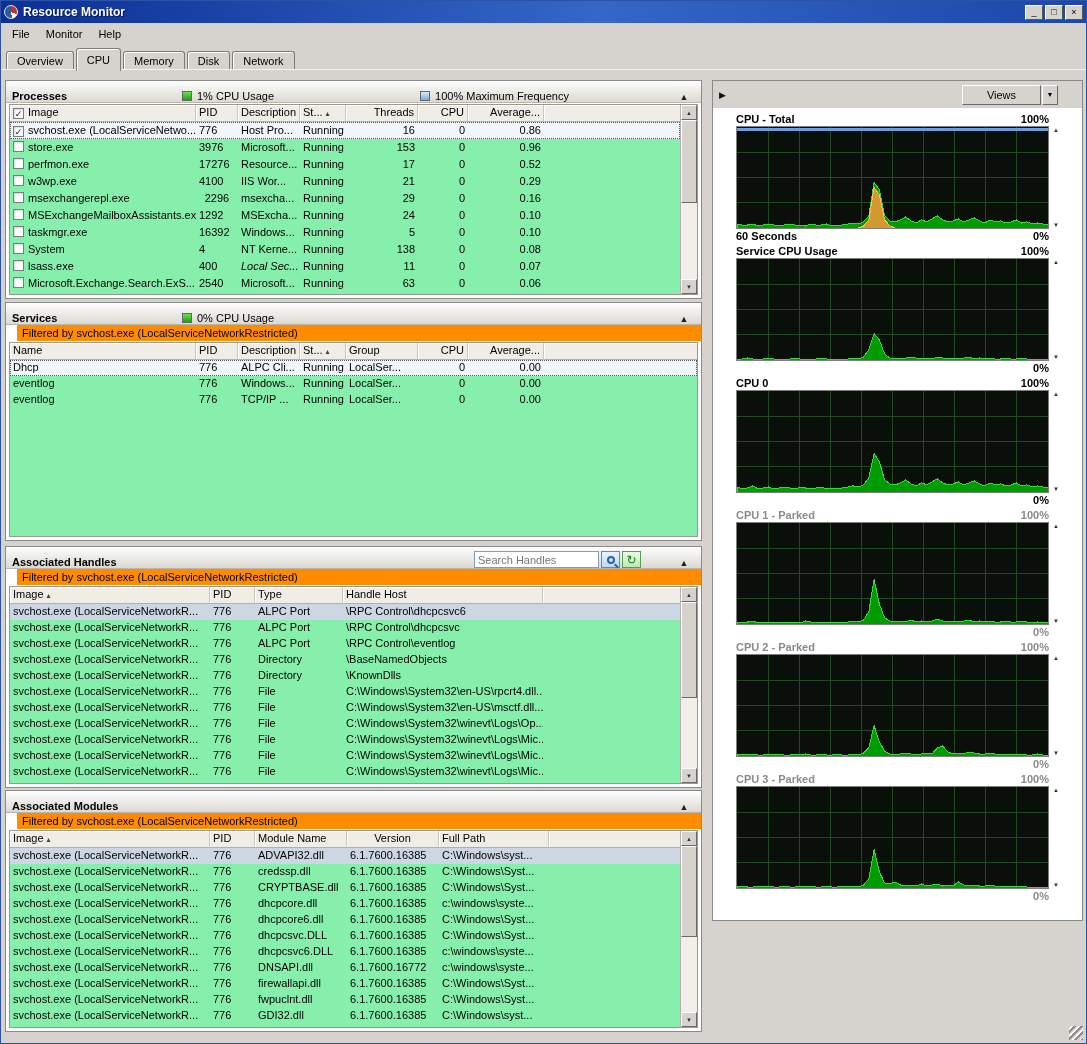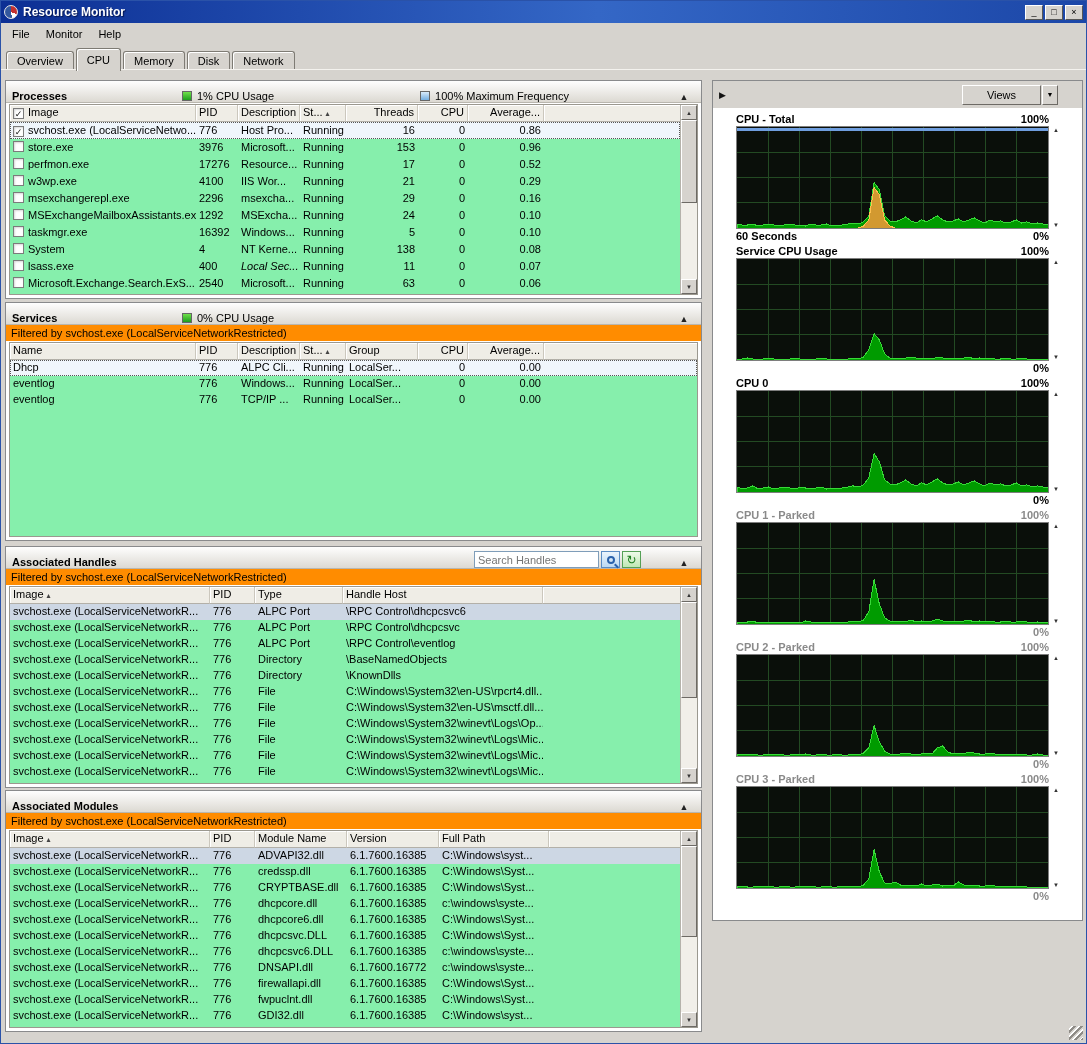--- a/index.html
+++ b/index.html
@@ -41,21 +41,21 @@
   .panel-title{font-weight:bold;white-space:nowrap;}
   #panel-processes .panel-title,#panel-services .panel-title{width:170px;}
   .chip{display:flex;align-items:center;gap:5px;white-space:nowrap;}
   .chip-icon{width:10px;height:10px;border:1px solid #666;display:inline-block;}
   .chip-icon.green{background:linear-gradient(#6fe04a,#1d9e1d);}
   .chip-icon.blue {background:linear-gradient(#d8ebfb,#74aee0);}
   .chip.freq{margin-left:146px;}
   .collapse{margin-left:auto;font-size:9px;color:#222;width:22px;text-align:center;}
   #panel-handles .collapse{margin-left:14px;}
   .filter-bar{height:16px;background:#ff8c00;color:#000;line-height:16px;padding-left:5px;
-    overflow:hidden;white-space:nowrap;}
+    overflow:hidden;white-space:nowrap;margin-left:11px;}
 
   
   .table-wrap{position:absolute;left:3px;right:3px;bottom:3px;border:1px solid #9b988f;
     display:flex;overflow:hidden;background:#86efac;}
   #panel-processes .table-wrap{top:23px;}
   #panel-services .table-wrap,#panel-handles .table-wrap,#panel-modules .table-wrap{top:39px;}
   .tbl{flex:1;overflow:hidden;}
   .tbl-head{display:flex;height:17px;background:#efede6;}
   .tbl-head .cell{border-right:1px solid #cbc7bd;border-bottom:1px solid #b3b0a8;
     box-shadow:inset 1px 1px 0 #fff;padding-top:1px;}
@@ -199,21 +199,21 @@
             <div class="cell" style="width: 186px;"><span class="checkbox"></span><span>w3wp.exe</span></div>
             <div class="cell" style="width: 42px;"><span>4100</span></div>
             <div class="cell" style="width: 62px;"><span>IIS Wor...</span></div>
             <div class="cell" style="width: 46px;"><span>Running</span></div>
             <div class="cell r" style="width: 72px;"><span>21</span></div>
             <div class="cell r" style="width: 50px;"><span>0</span></div>
             <div class="cell r" style="width: 76px;"><span>0.29</span></div>
           </div>
           <div class="tbl-row">
             <div class="cell" style="width: 186px;"><span class="checkbox"></span><span>msexchangerepl.exe</span></div>
-            <div class="cell" style="width: 42px;"><span>2296</span></div>
+            <div class="cell" style="width: 42px; text-align: center;"><span>2296</span></div>
             <div class="cell" style="width: 62px;"><span>msexcha...</span></div>
             <div class="cell" style="width: 46px;"><span>Running</span></div>
             <div class="cell r" style="width: 72px;"><span>29</span></div>
             <div class="cell r" style="width: 50px;"><span>0</span></div>
             <div class="cell r" style="width: 76px;"><span>0.16</span></div>
           </div>
           <div class="tbl-row">
             <div class="cell" style="width: 186px;"><span class="checkbox"></span><span>MSExchangeMailboxAssistants.exe</span></div>
             <div class="cell" style="width: 42px;"><span>1292</span></div>
             <div class="cell" style="width: 62px;"><span>MSExcha...</span></div>
@@ -433,21 +433,21 @@
     <span class="panel-title">Associated Modules</span>
     <span class="collapse">▲</span>
   </div>
   <div class="filter-bar">Filtered by svchost.exe (LocalServiceNetworkRestricted)</div>
   <div class="table-wrap">
     <div class="tbl">
         <div class="tbl-head">
           <div class="cell" style="width: 200px;"><span>Image</span><span class="sort">▴</span></div>
           <div class="cell" style="width: 45px;"><span>PID</span></div>
           <div class="cell" style="width: 92px;"><span>Module Name</span></div>
-          <div class="cell" style="width: 92px;"><span>Version</span></div>
+          <div class="cell" style="width: 92px; text-align: center;"><span>Version</span></div>
           <div class="cell" style="width: 110px;"><span>Full Path</span></div>
           <div class="cell fill"></div>
         </div>
         <div class="tbl-body">
           <div class="tbl-row selected">
             <div class="cell" style="width: 200px;"><span>svchost.exe (LocalServiceNetworkR...</span></div>
             <div class="cell" style="width: 45px;"><span>776</span></div>
             <div class="cell" style="width: 92px;"><span>ADVAPI32.dll</span></div>
             <div class="cell" style="width: 92px;"><span>6.1.7600.16385</span></div>
             <div class="cell" style="width: 110px;"><span>C:\Windows\syst...</span></div>

